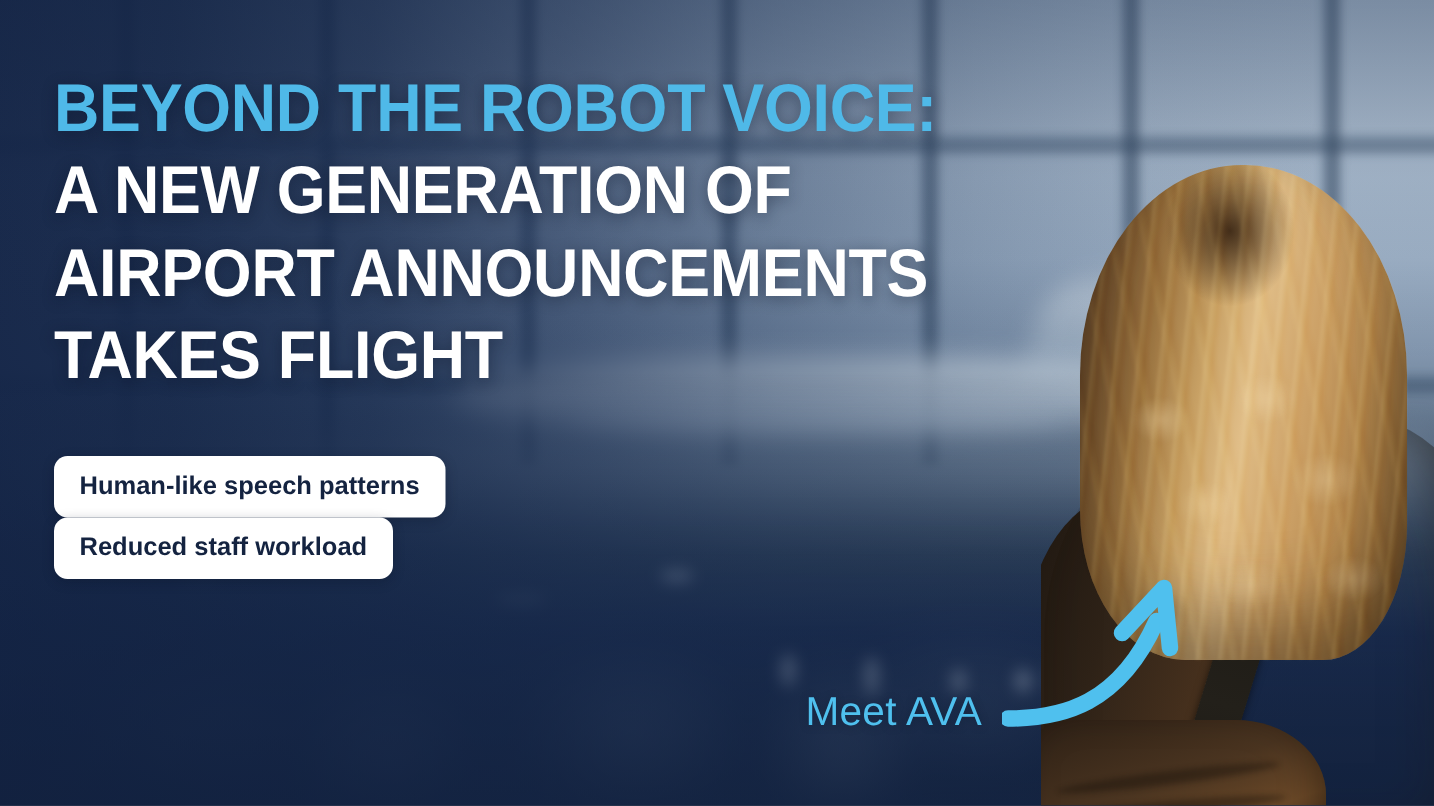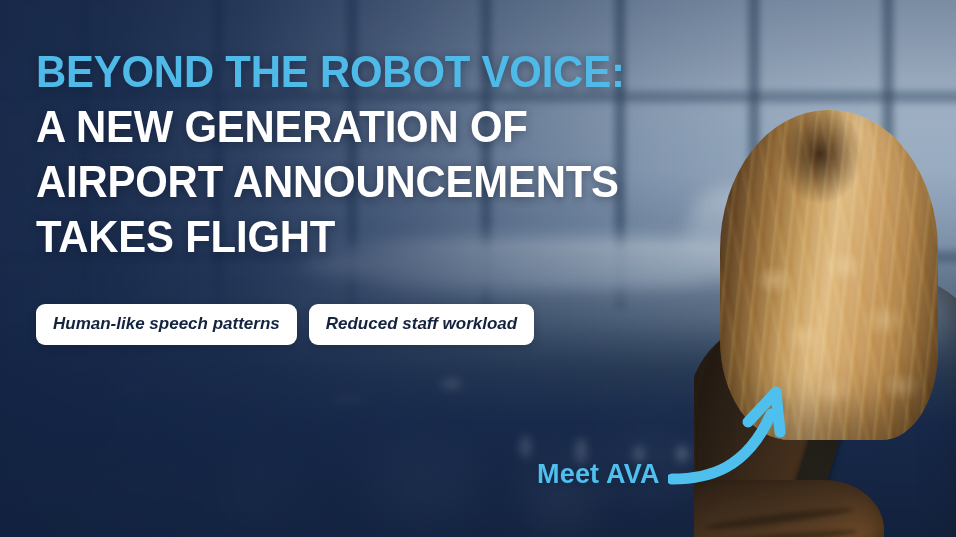--- a/index.html
+++ b/index.html
@@ -319,23 +319,21 @@
     white-space: nowrap;
     text-shadow: 0 2px 10px rgba(10,20,40,0.45);
   }
   .headline .line-accent { color: #4FB9E8; }
   .headline .line-main { color: #FFFFFF; }
 
   .pills {
     position: absolute;
     left: 36px; top: 304px;
     display: flex;
-    flex-direction: row;
-    gap: 12px;
-    font-style: italic;
+    flex-direction: column;
   }
   .pill-row {
     display: flex;
     gap: 20px;
     align-items: flex-start;
   }
   .pill {
     background: #FFFFFF;
     color: #142340;
     border-radius: 9px;
@@ -347,21 +345,21 @@
     white-space: nowrap;
     box-shadow: 0 2px 8px rgba(6,14,30,0.25);
   }
 
   .meet-ava {
     position: absolute;
     left: 537px; top: 458px;
     color: #4FC0EE;
     font-family: "Liberation Sans", sans-serif;
     font-size: 27px;
-    font-weight: 700;
+    font-weight: 400;
     letter-spacing: 0.2px;
     line-height: 32px;
     white-space: nowrap;
     text-shadow: 0 1px 6px rgba(10,24,44,0.40);
   }
 
   .arrow {
     position: absolute;
     left: 668px; top: 378px;
     width: 132px; height: 120px;

